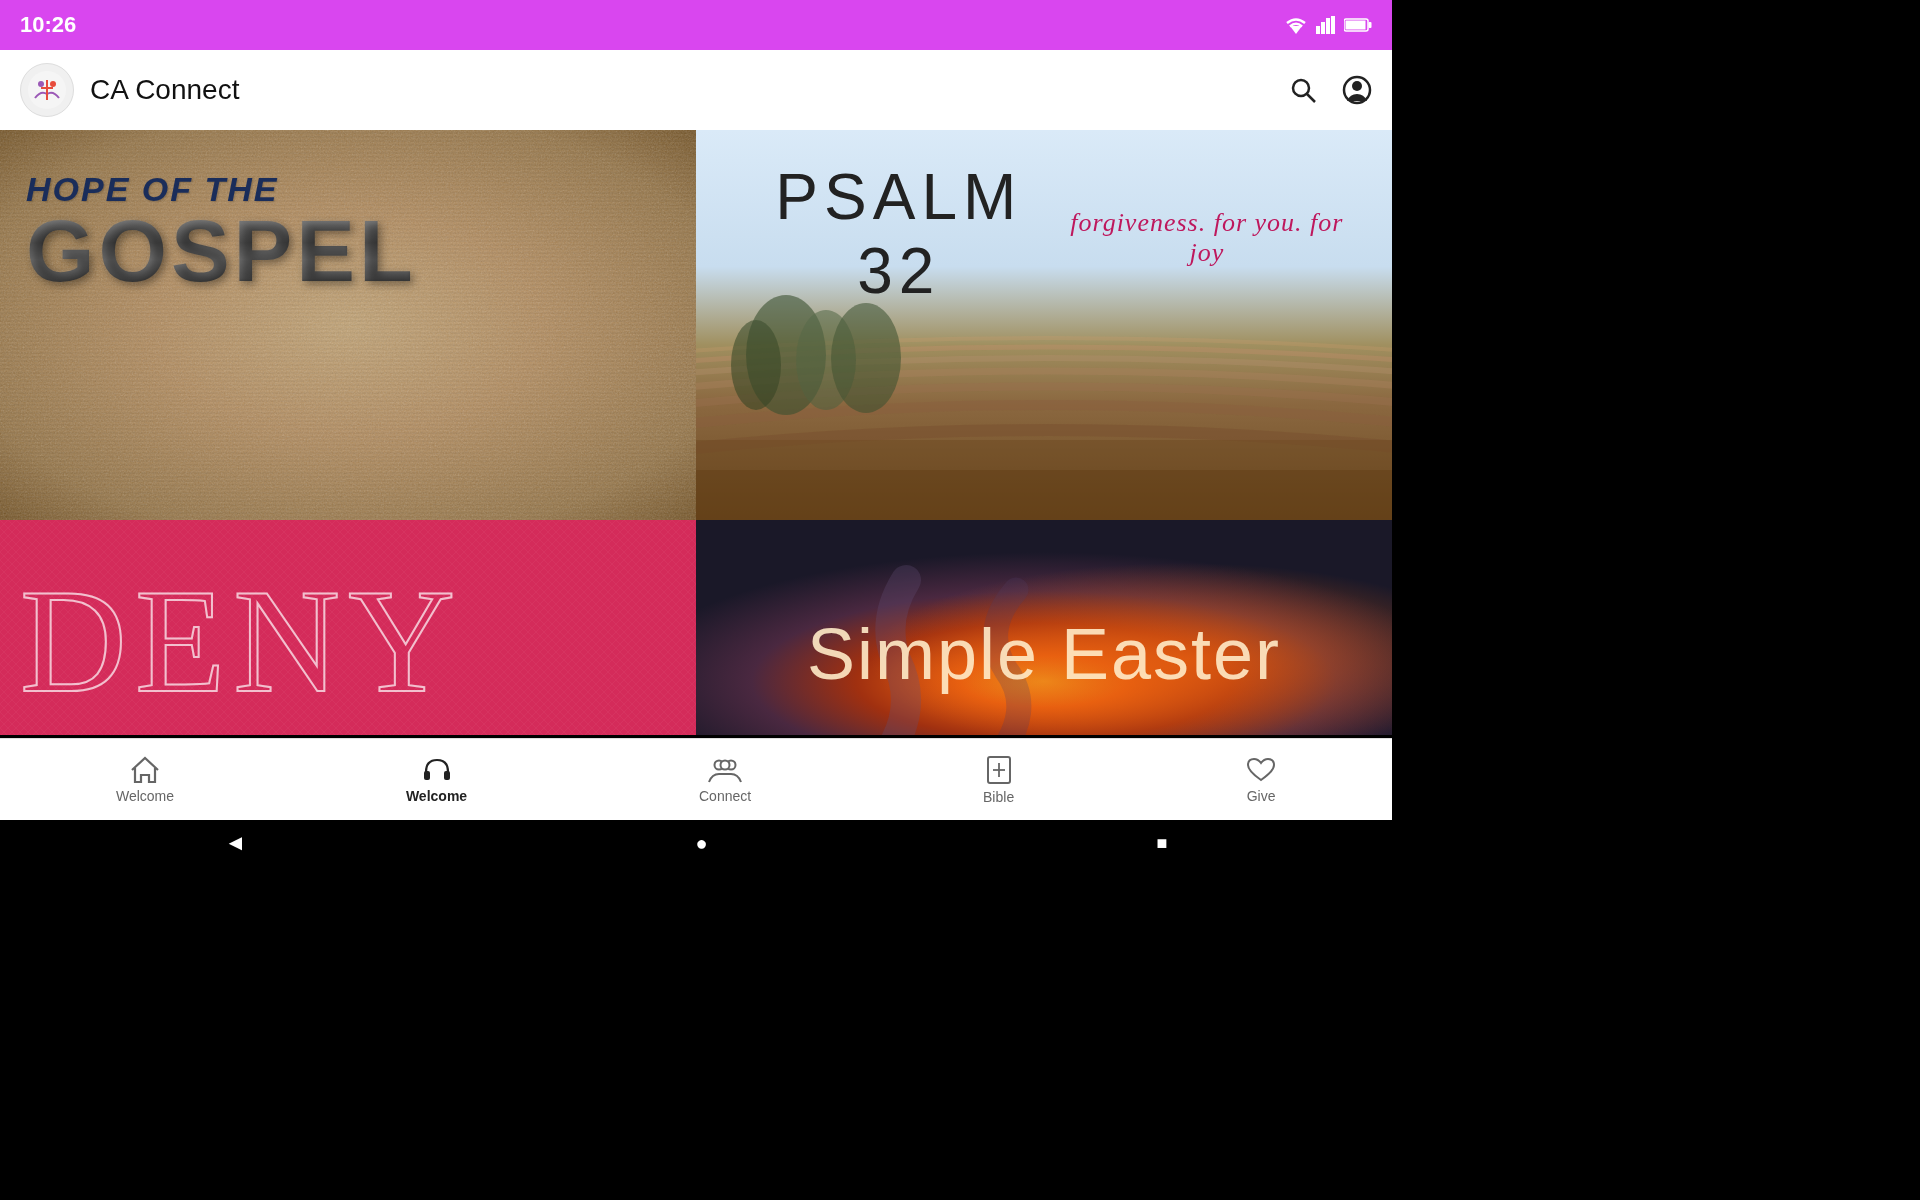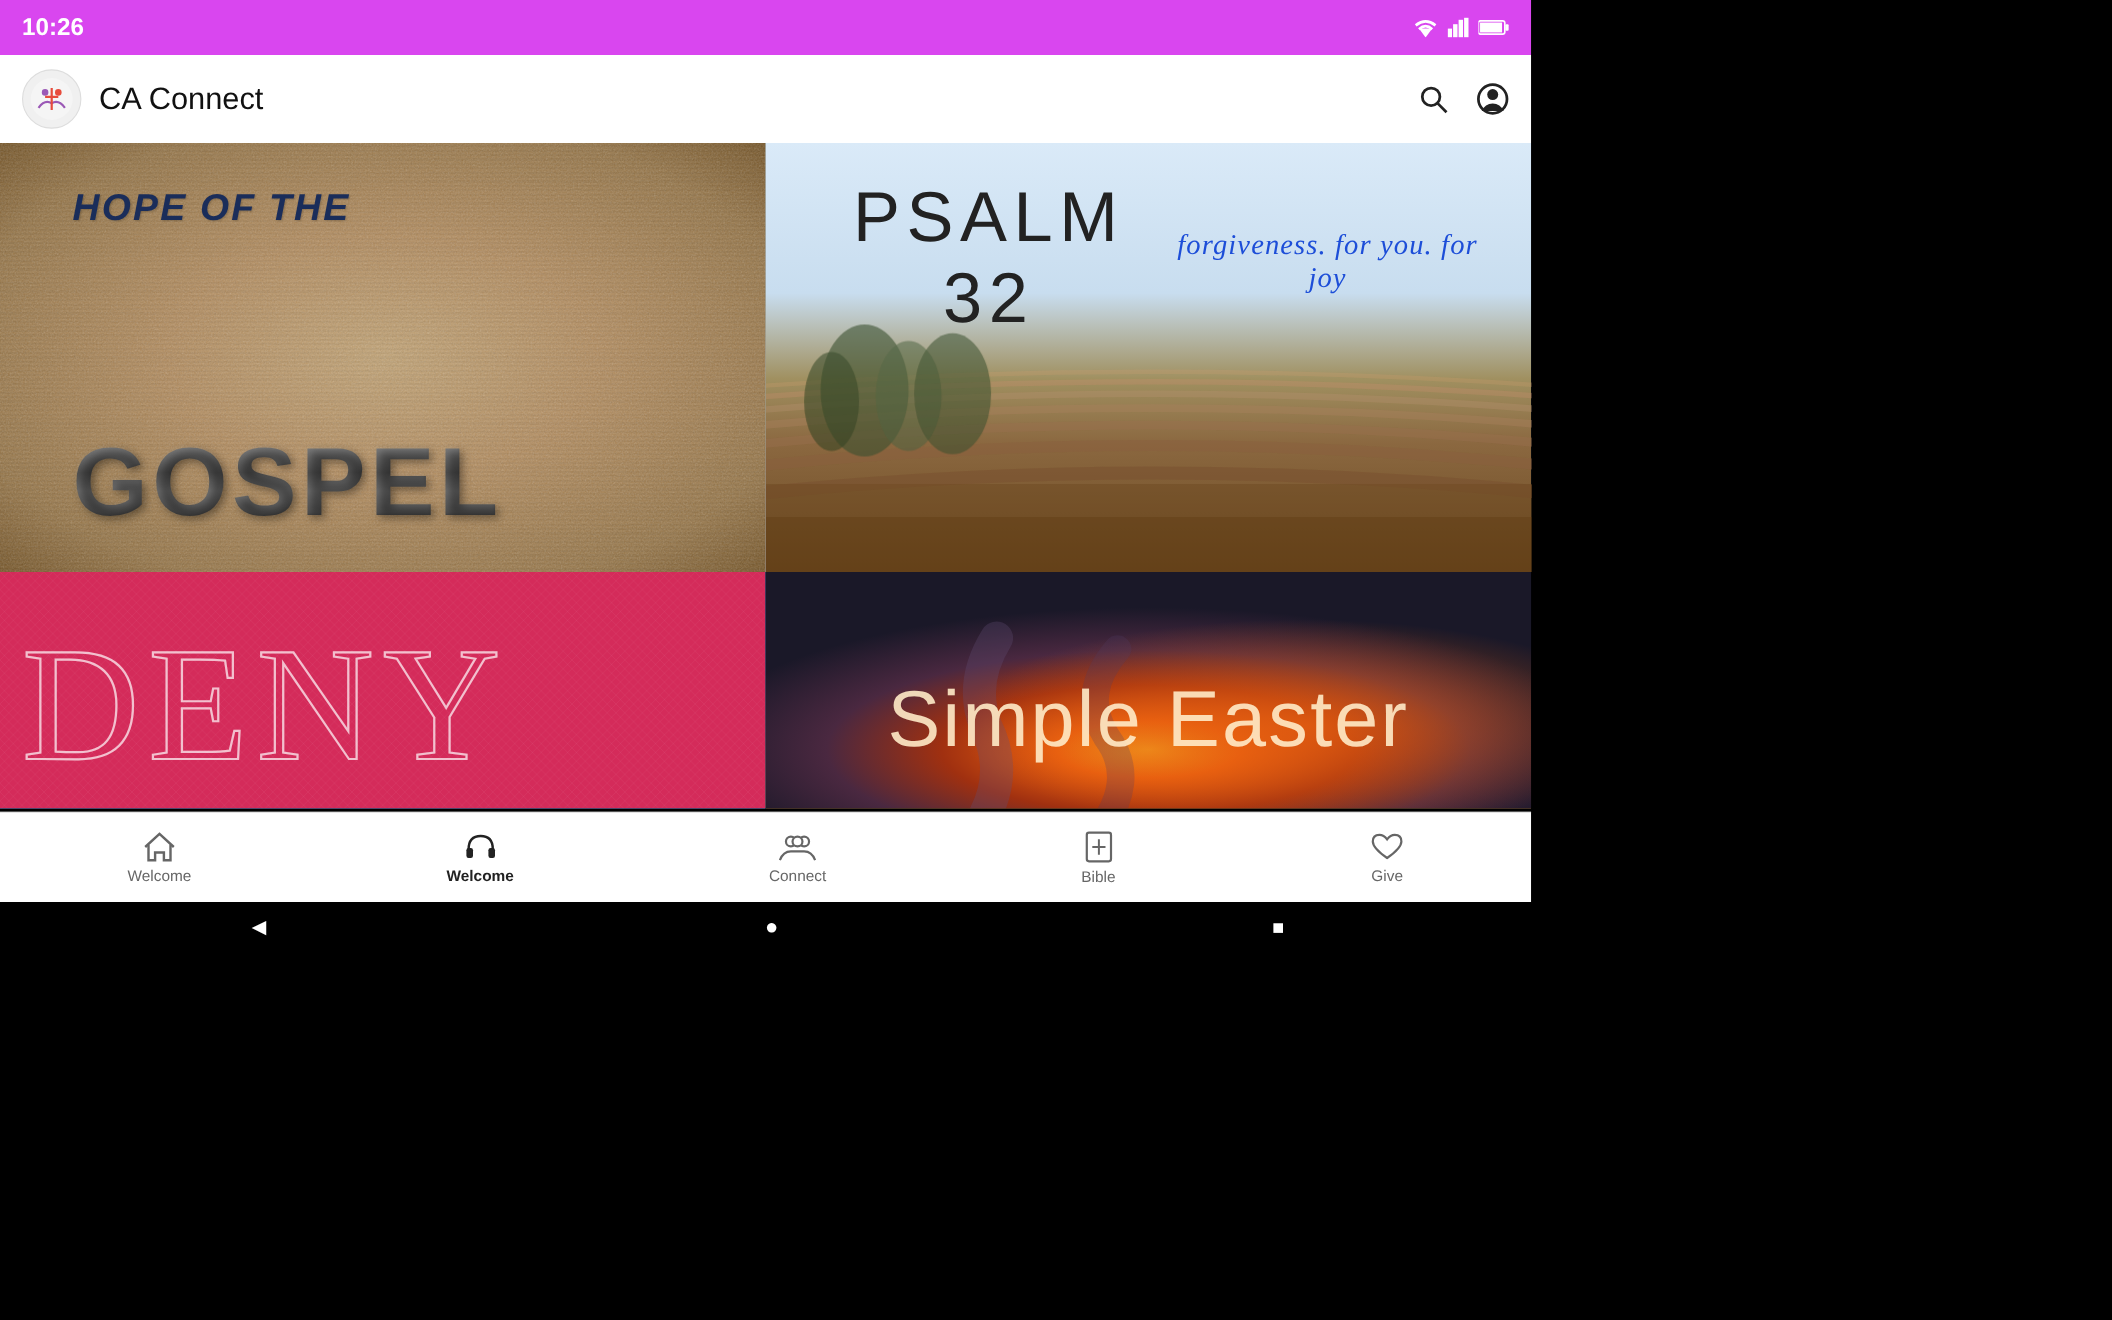--- a/index.html
+++ b/index.html
@@ -101,23 +101,23 @@
       position: absolute;
       inset: 0;
       background: 
         radial-gradient(ellipse at 30% 40%, #b89060 0%, #a07840 40%, #8b6830 70%, #6b5020 100%);
     }
     #card-gospel .card-content {
       position: absolute;
       inset: 0;
       display: flex;
       flex-direction: column;
-      justify-content: space-between;
+      justify-content: flex-start;
       align-items: flex-start;
-      padding: 40px 66px;
+      padding: 40px 26px;
     }
     .gospel-hope-text {
       font-size: 34px;
       font-weight: 700;
       color: #1a2d5a;
       letter-spacing: 2px;
       text-transform: uppercase;
       font-style: italic;
       text-shadow: 1px 1px 2px rgba(0,0,0,0.2);
     }
@@ -176,31 +176,31 @@
     .psalm-title {
       font-size: 64px;
       font-weight: 300;
       color: #222;
       letter-spacing: 6px;
       text-transform: uppercase;
       text-align: center;
     }
     .psalm-subtitle {
       font-size: 26px;
-      color: #1d4ed8;
+      color: #be185d;
       font-style: italic;
       text-align: center;
       font-family: 'Georgia', serif;
       margin-top: 8px;
       letter-spacing: 1px;
     }
 
     
     #card-deny {
-      background: #0ea5e9;
+      background: #ef4444;
     }
     #card-deny .card-bg {
       position: absolute;
       inset: 0;
       background: 
         repeating-linear-gradient(
           45deg,
           rgba(255,255,255,0.03) 0px,
           rgba(255,255,255,0.03) 1px,
           transparent 1px,

